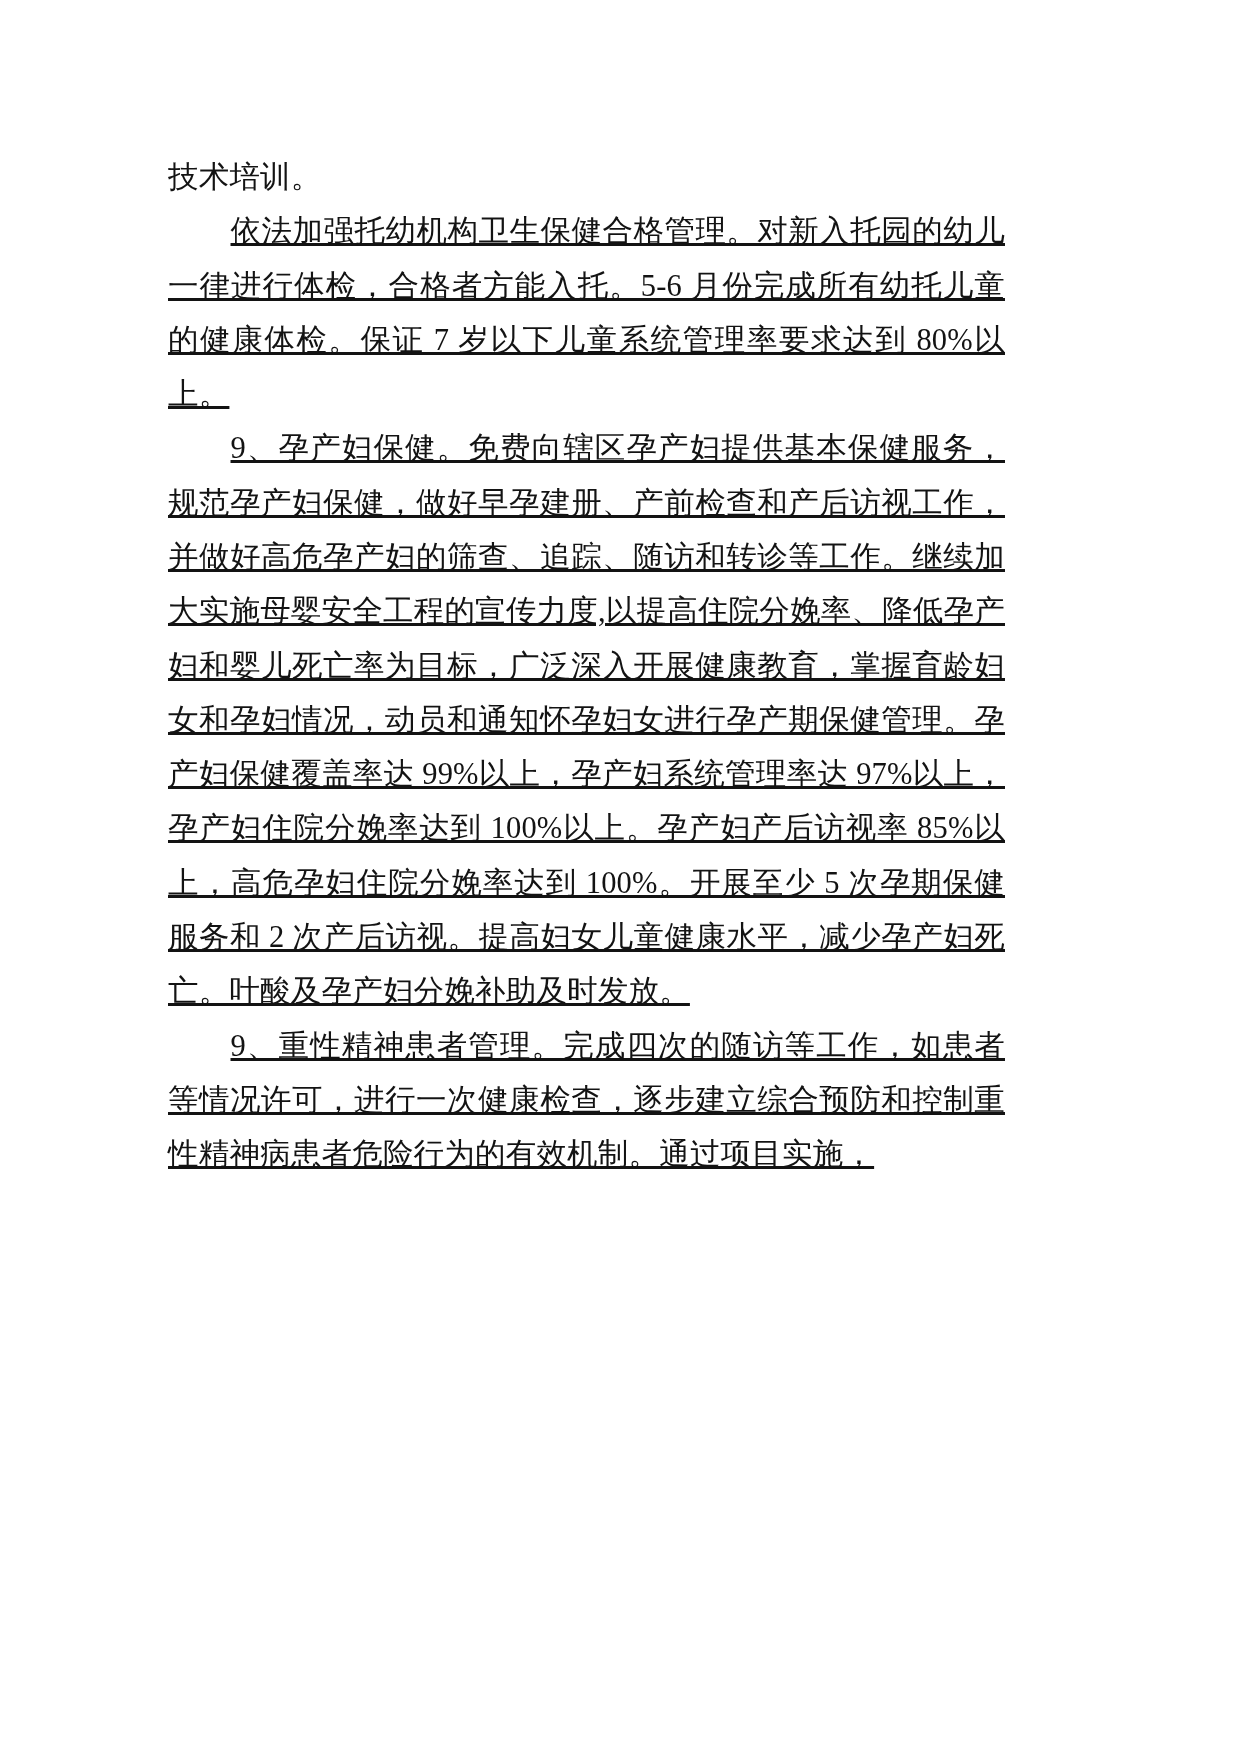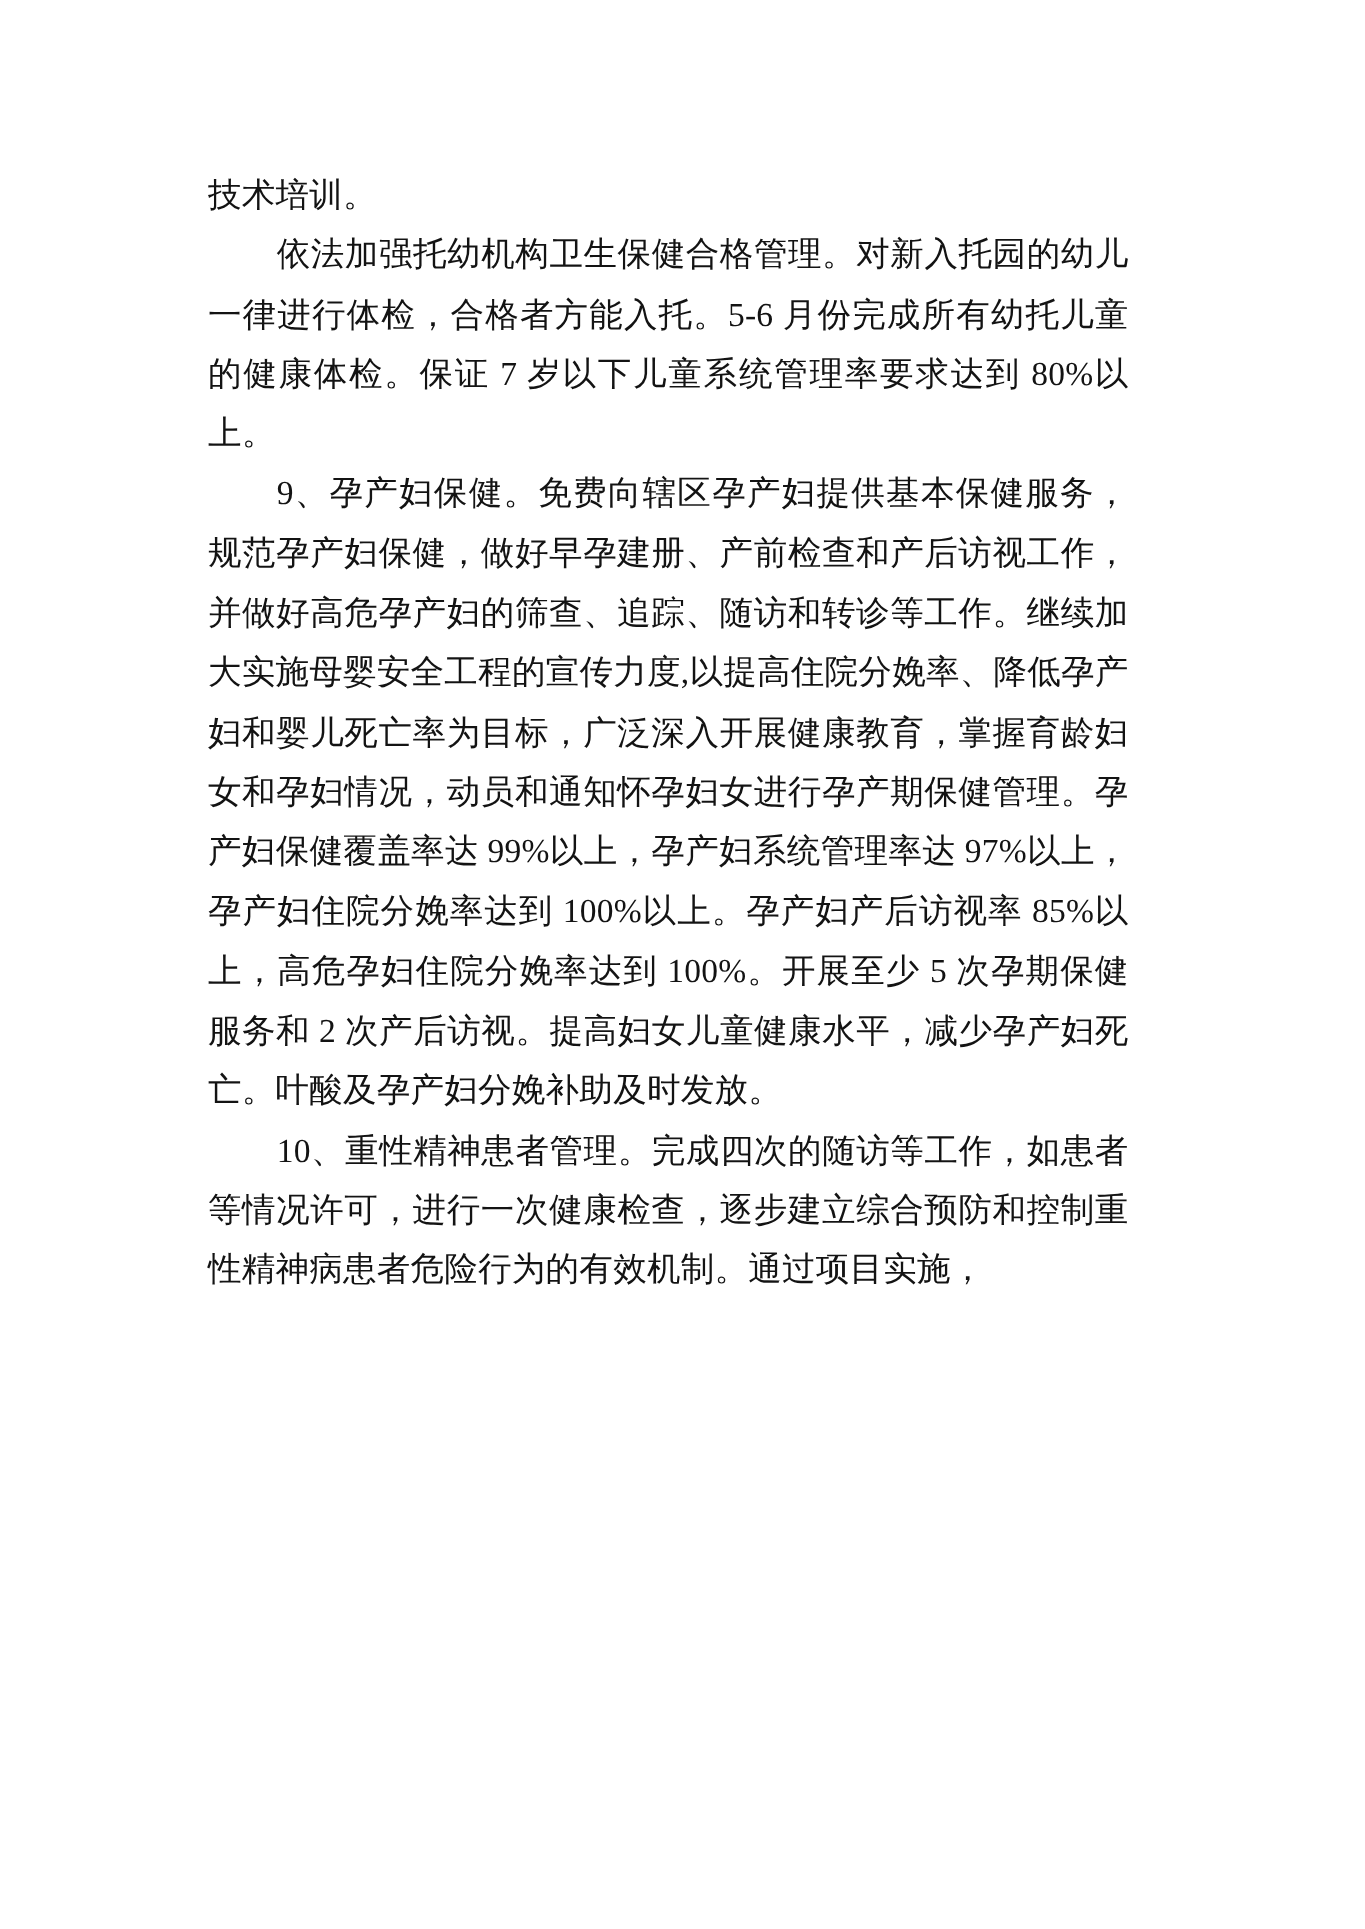--- a/index.html
+++ b/index.html
@@ -14,41 +14,41 @@
     color: #000000;
     position: relative;
     overflow: hidden;
   }
   .page {
     box-sizing: border-box;
     width: 1170px;
     height: 1754px;
     padding: 150px 165px 0 168px;
     background: #ffffff;
-    margin-left: 21px;
   }
   .doc-body {
     font-size: 30.5px;
     line-height: 1.78;
     text-align: justify;
     text-justify: inter-ideograph;
     letter-spacing: 0.2px;
     color: #131313;
   }
   p.para {
     margin: 0 0 0 0;
     text-indent: 0;
   }
   p.indent {
     text-indent: 2.05em;
+    text-decoration: underline;
   }
 </style>
 </head>
 <body>
 
 <div class="page">
   <div class="doc-body">
     <p class="para">技术培训。</p>
     <p class="para indent">依法加强托幼机构卫生保健合格管理。对新入托园的幼儿一律进行体检，合格者方能入托。5-6 月份完成所有幼托儿童的健康体检。保证 7 岁以下儿童系统管理率要求达到 80%以上。</p>
     <p class="para indent">9、孕产妇保健。免费向辖区孕产妇提供基本保健服务，规范孕产妇保健，做好早孕建册、产前检查和产后访视工作，并做好高危孕产妇的筛查、追踪、随访和转诊等工作。继续加大实施母婴安全工程的宣传力度,以提高住院分娩率、降低孕产妇和婴儿死亡率为目标，广泛深入开展健康教育，掌握育龄妇女和孕妇情况，动员和通知怀孕妇女进行孕产期保健管理。孕产妇保健覆盖率达 99%以上，孕产妇系统管理率达 97%以上，孕产妇住院分娩率达到 100%以上。孕产妇产后访视率 85%以上，高危孕妇住院分娩率达到 100%。开展至少 5 次孕期保健服务和 2 次产后访视。提高妇女儿童健康水平，减少孕产妇死亡。叶酸及孕产妇分娩补助及时发放。</p>
-    <p class="para indent">10、重性精神患者管理。完成四次的随访等工作，如患者等情况许可，进行一次健康检查，逐步建立综合预防和控制重性精神病患者危险行为的有效机制。通过项目实施，</p>
+    <p class="para indent">9、重性精神患者管理。完成四次的随访等工作，如患者等情况许可，进行一次健康检查，逐步建立综合预防和控制重性精神病患者危险行为的有效机制。通过项目实施，</p>
   </div>
 </div>
 
 </body></html>

